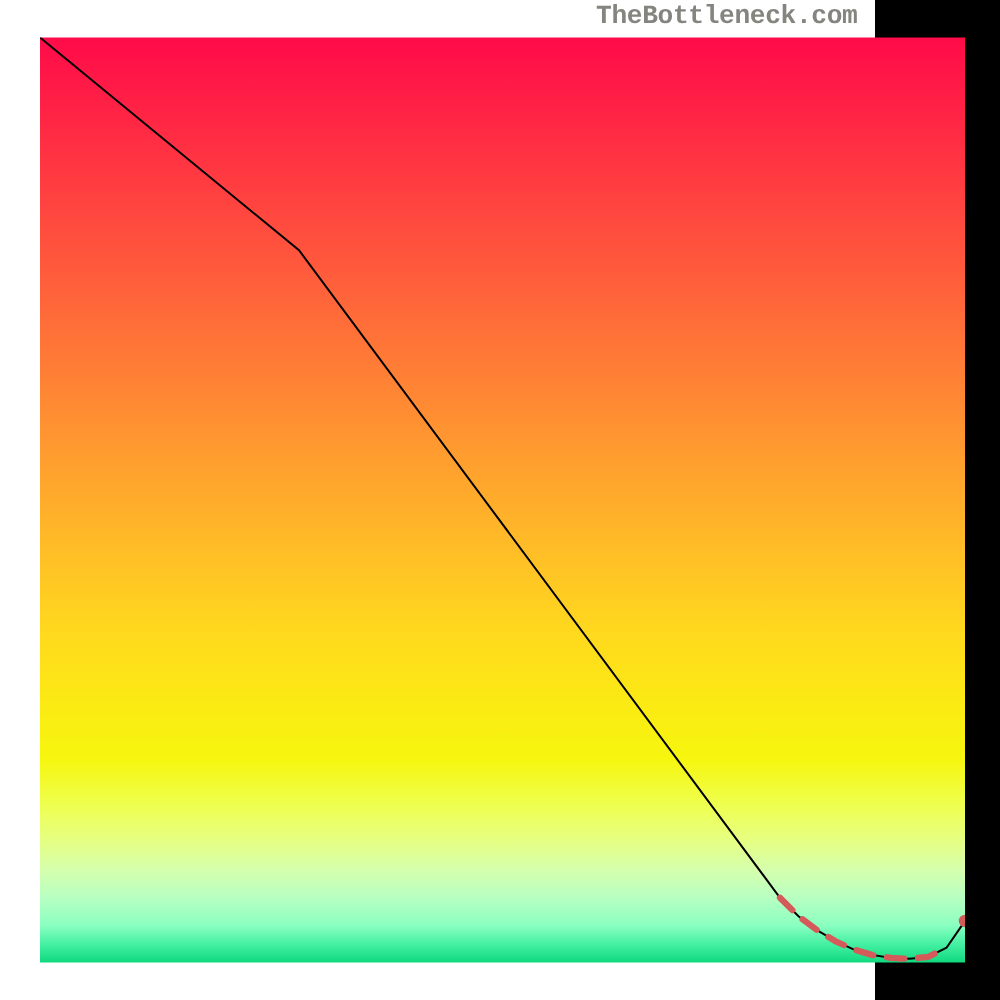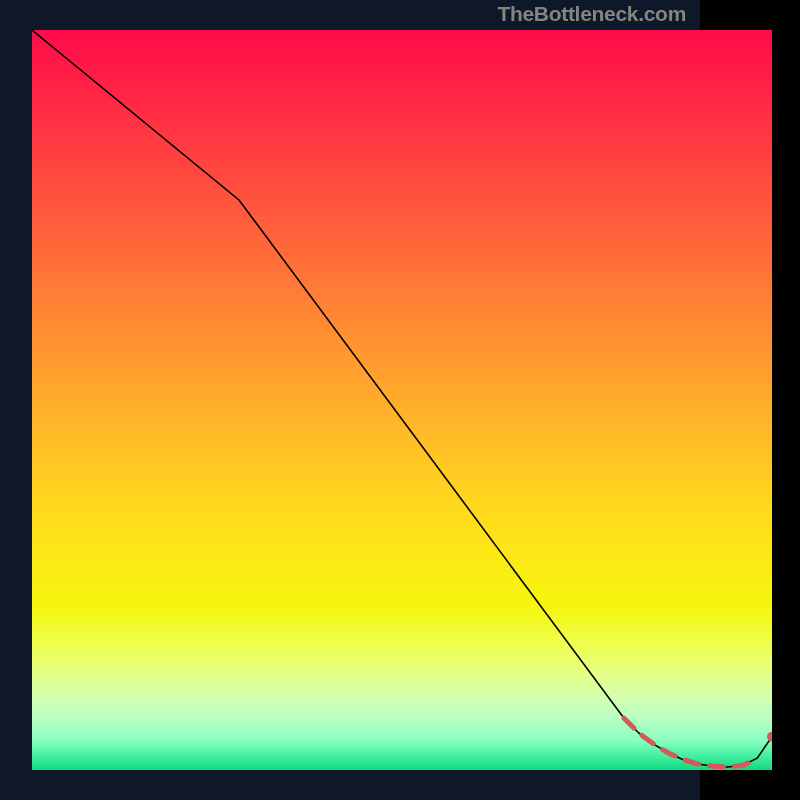--- a/index.html
+++ b/index.html
@@ -8,21 +8,22 @@
     width: 800px;
     height: 800px;
     background: #000000;
     overflow: hidden;
     font-family: Arial, Helvetica, sans-serif;
   }
   .outer {
     position: relative;
     width: 700px;
     height: 800px;
-    background: #0f172a;
+    background: #ffffff;
+    font-family: Liberation Mono, monospace;
   }
   .watermark {
     position: absolute;
     top: 2px;
     right: 14px;
     font-size: 21px;
     font-weight: 600;
     color: #84857f;
     letter-spacing: -0.3px;
     z-index: 5;

